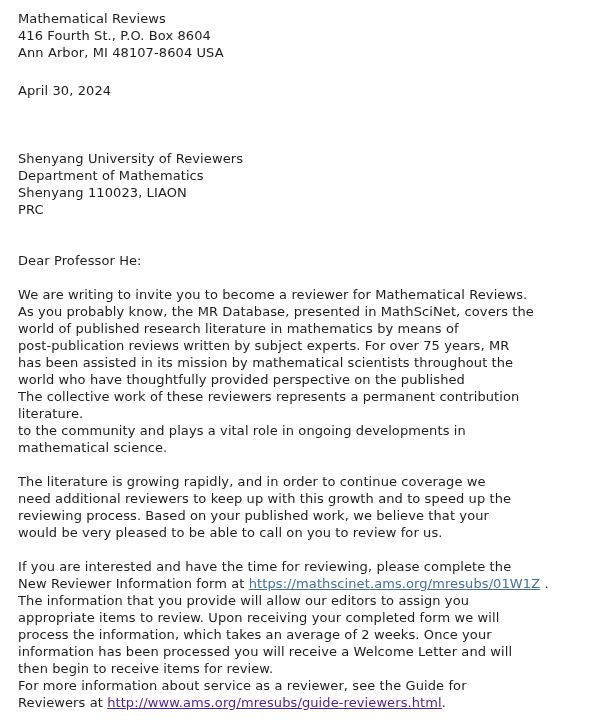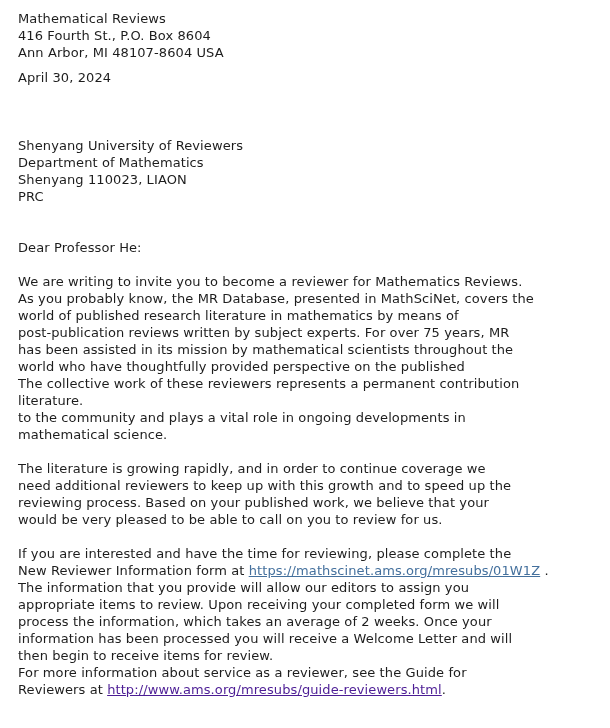--- a/index.html
+++ b/index.html
@@ -17,21 +17,21 @@
     font-family: "DejaVu Sans", "Liberation Sans", sans-serif;
     font-size: 13px;
     line-height: 17px;
     color: #1d1d1d;
     letter-spacing: 0.1px;
   }
   .line {
     height: 17px;
     white-space: nowrap;
   }
-  .date-block      { margin-top: 8px; }
+  .date-block      { margin-top: 21px; }
   .recipient-block { margin-top: 51px; }
   .salutation-block{ margin-top: 34px; }
   .para            { margin-top: 17px; }
   a.lnk {
     color: #44709d;
     text-decoration: underline;
     cursor: pointer;
     margin-top: 43px;
   }
 </style>
@@ -55,21 +55,21 @@
     <div class="line">Department of Mathematics</div>
     <div class="line">Shenyang 110023, LIAON</div>
     <div class="line">PRC</div>
   </div>
 
   <div class="salutation-block">
     <div class="line">Dear Professor He:</div>
   </div>
 
   <div class="para">
-    <div class="line">We are writing to invite you to become a reviewer for Mathematics Reviews.</div>
+    <div class="line">We are writing to invite you to become a reviewer for Mathematical Reviews.</div>
     <div class="line">As you probably know, the MR Database, presented in MathSciNet, covers the</div>
     <div class="line">world of published research literature in mathematics by means of</div>
     <div class="line">post-publication reviews written by subject experts. For over 75 years, MR</div>
     <div class="line">has been assisted in its mission by mathematical scientists throughout the</div>
     <div class="line">world who have thoughtfully provided perspective on the published</div>
     <div class="line">The collective work of these reviewers represents a permanent contribution</div>
     <div class="line">literature.</div>
     <div class="line">to the community and plays a vital role in ongoing developments in</div>
     <div class="line">mathematical science.</div>
   </div>

